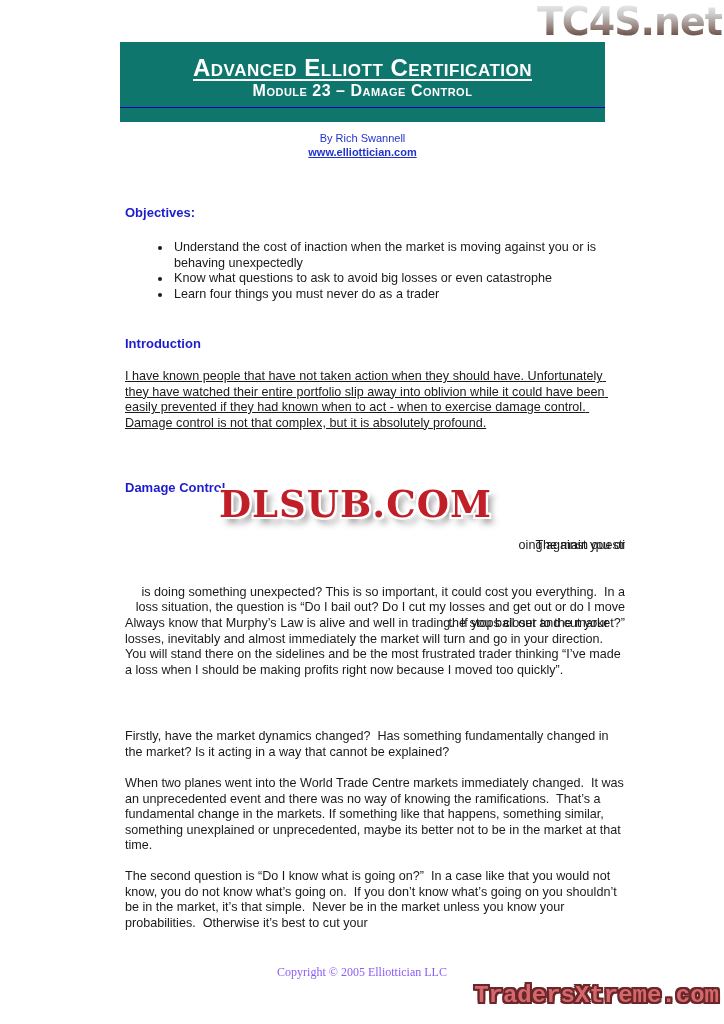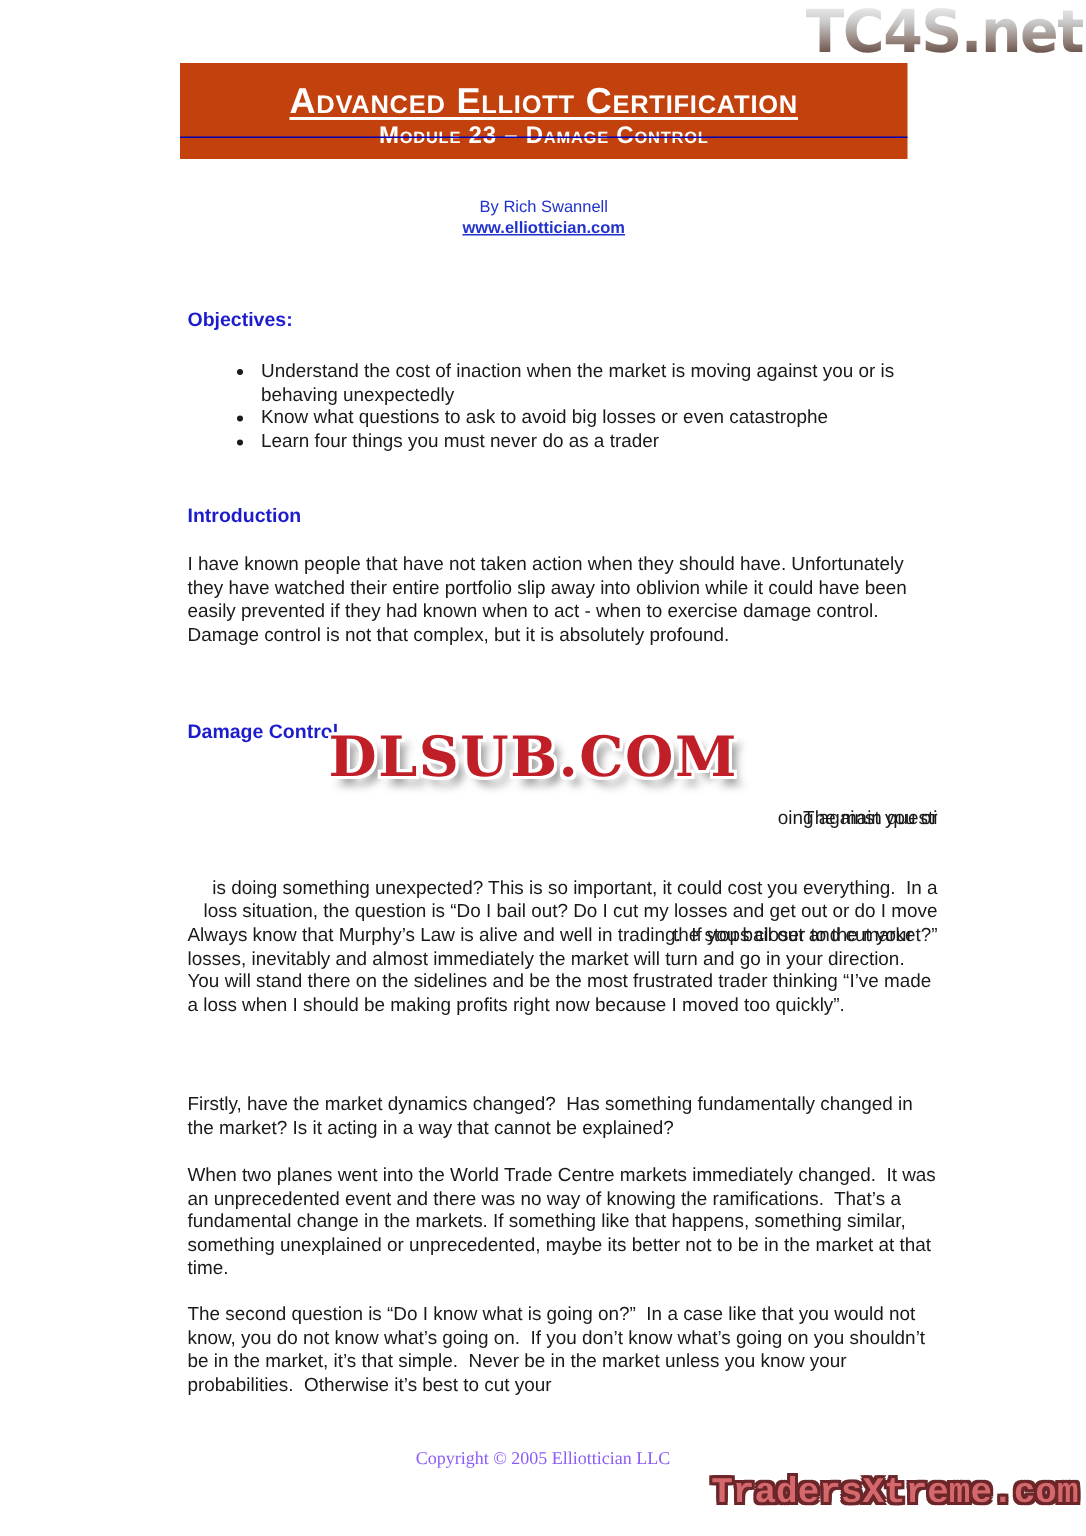--- a/index.html
+++ b/index.html
@@ -16,22 +16,22 @@
     font-size:38px; letter-spacing:-1px; line-height:1;
     color:#5a4640;
     background:linear-gradient(180deg,#f0f0f0 4%,#c9c9c9 35%,#8e7a72 70%,#4c342e 100%);
     -webkit-background-clip:text; background-clip:text;
     -webkit-text-fill-color:transparent;
     transform:scaleY(1.04); z-index:6;
   }
 
   
   .banner {
-    position:absolute; left:120px; top:42px; width:485px; height:64px;
-    background:#c2410c; text-align:center; padding-top:13px;
+    position:absolute; left:120px; top:42px; width:485px; height:80px;
+    background:#0f766e; text-align:center; padding-top:13px;
   }
   .banner-title {
     color:#ffffff; font-weight:900; font-variant-caps:small-caps;
     font-size:24px; line-height:26px; letter-spacing:0.5px;
     text-decoration:underline; text-underline-offset:3px; text-decoration-thickness:2px;
     display:inline-block;
   }
   .banner-subtitle {
     color:#ffffff; font-weight:700; font-variant-caps:small-caps;
     font-size:16px; line-height:18px; letter-spacing:0.5px; margin-top:1px;
@@ -113,21 +113,21 @@
   <div class="body-block" style="top:240px; white-space:normal;">
     <ul class="objectives">
       <li>Understand the cost of inaction when the market is moving against you or is behaving unexpectedly</li>
       <li>Know what questions to ask to avoid big losses or even catastrophe</li>
       <li>Learn four things you must never do as a trader</li>
     </ul>
   </div>
 
   <div class="h-blue" style="top:336px;">Introduction</div>
 
-  <div class="body-block" style="top:369px;">I have known people that have not taken action when they should have. Unfortunately they have watched their entire portfolio slip away into oblivion while it could have been easily prevented if they had known when to act - when to exercise damage control. Damage control is not that complex, but it is absolutely profound.</div>
+  <div class="body-block" style="top:369px;text-decoration:underline;">I have known people that have not taken action when they should have. Unfortunately they have watched their entire portfolio slip away into oblivion while it could have been easily prevented if they had known when to act - when to exercise damage control. Damage control is not that complex, but it is absolutely profound.</div>
 
   <div class="h-blue" style="top:480px;">Damage Control</div>
 
   <div class="watermark">DLSUB.COM</div>
 
   <div class="body-block" style="top:507px;text-align:right;">
     <div class="split-line">
       <span class="frag-start">The main questi</span>
       <span class="frag-end">oing against you or</span>
     </div>

